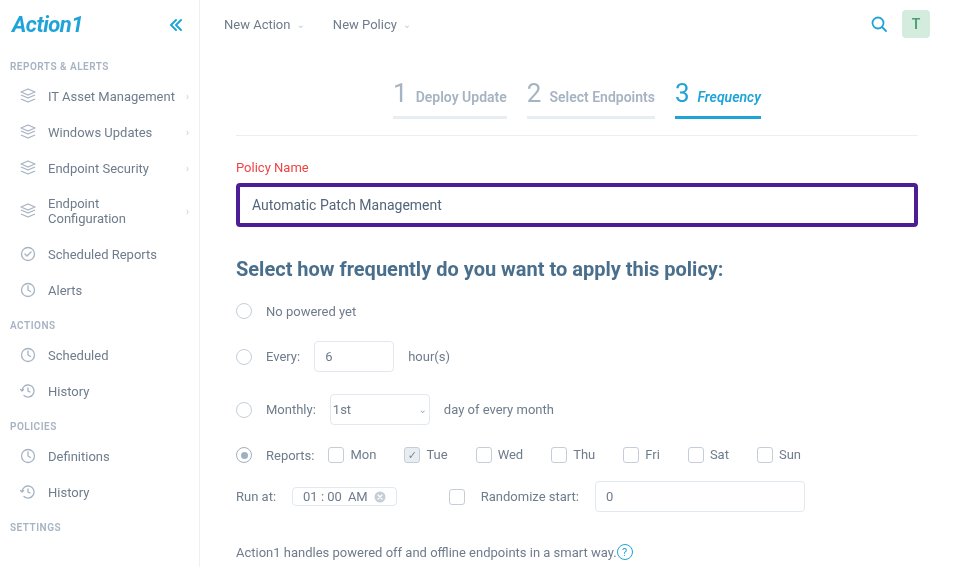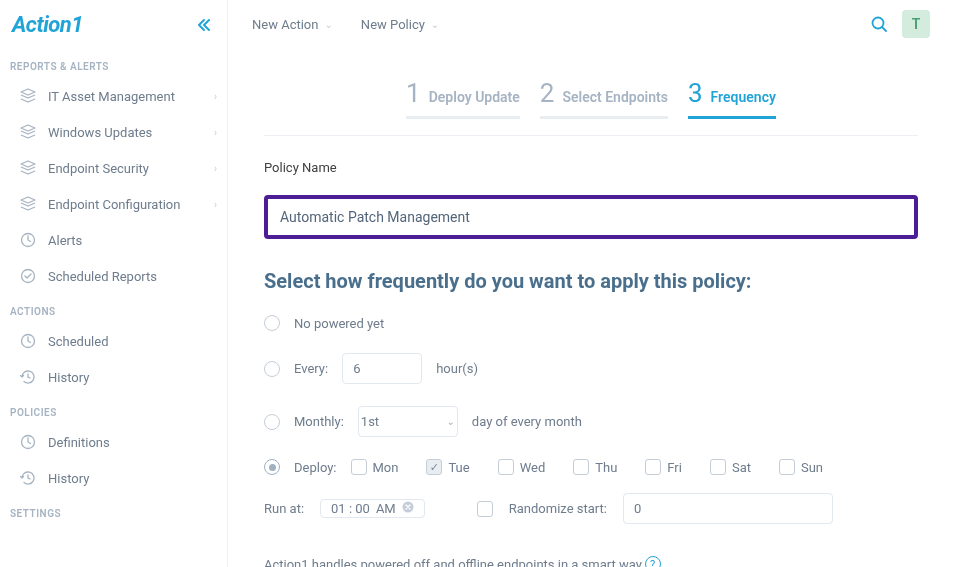--- a/index.html
+++ b/index.html
@@ -1,18 +1,18 @@
 <!DOCTYPE html>
 <html><head>
 <meta charset="utf-8">
 <style>
 * { box-sizing: border-box; margin: 0; padding: 0; font-family: -apple-system, BlinkMacSystemFont, "Segoe UI", Roboto, sans-serif; }
 body { background: #fff; width: 954px; height: 567px; overflow: hidden; display: flex; }
 
-.sidebar { width: 228px; background: #fff; padding: 0 0 0 0; border-right: 1px solid #f0f0f0; height: 100%; overflow-y: auto; }
+.sidebar { width: 200px; background: #fff; padding: 0 0 0 0; border-right: 1px solid #f0f0f0; height: 100%; overflow-y: auto; }
 .logo-row { display: flex; align-items: center; justify-content: space-between; padding: 12px 16px 12px 12px; }
 .logo { font-size: 22px; font-weight: 700; font-style: italic; color: #20a4d8; letter-spacing: -0.5px; }
 .collapse-btn { color: #20a4d8; font-size: 16px; cursor: pointer; }
 
 .nav-section-title { font-size: 10px; font-weight: 600; color: #a6b3c2; letter-spacing: 0.5px; padding: 12px 10px 6px; }
 .nav-item { display: flex; align-items: center; padding: 10px 20px; color: #6e7c8c; font-size: 13px; cursor: pointer; position: relative; }
 .nav-item .nav-icon { width: 16px; height: 16px; margin-right: 12px; display: inline-flex; align-items: center; justify-content: center; color: #a6b3c2; }
 .nav-item .chevron { position: absolute; right: 10px; color: #c5ced8; font-size: 10px; }
 
 .main { flex: 1; background: #f8fafc; height: 100%; display: flex; flex-direction: column; }
@@ -24,42 +24,42 @@
 .search-icon { color: #20a4d8; font-size: 16px; cursor: pointer; }
 .avatar { width: 28px; height: 28px; border-radius: 4px; background: #d4ecdd; color: #4a9d6f; display: flex; align-items: center; justify-content: center; font-weight: 600; font-size: 14px; }
 
 .content-card { background: #fff; margin: 0 0 0 0; padding: 30px 36px; flex: 1; overflow-y: auto; }
 .stepper { display: flex; justify-content: center; gap: 20px; border-bottom: none; }
 .step { display: flex; align-items: baseline; gap: 8px; padding-bottom: 8px; border-bottom: 3px solid #e8edf2; }
 .step.active { border-bottom-color: #20a4d8; }
 .step-num { font-size: 26px; font-weight: 400; color: #a6b3c2; }
 .step.active .step-num { color: #20a4d8; }
 .step-label { font-size: 14px; font-weight: 600; color: #a6b3c2; }
-.step.active .step-label { color: #20a4d8; }
+.step.active .step-label { color: #20a4d8; font-style: italic; }
 .hr { height: 1px; background: #ebeff3; margin: 16px 0 24px; }
 
-.field-label { font-size: 13px; color: #404040; margin-bottom: 20px; display: block; }
+.field-label { font-size: 13px; color: #ef4444; margin-bottom: 8px; display: block; }
 .text-input { width: 100%; border: 4px solid #4c1d95; border-radius: 4px; padding: 10px 12px; font-size: 14px; color: #54657a; }
 .section-title { font-size: 20px; font-weight: 700; color: #4a6f8c; margin: 30px 0 22px; }
 
 .radio-row { display: flex; align-items: center; gap: 14px; margin-bottom: 22px; font-size: 13px; color: #6e7c8c; }
 .radio { width: 16px; height: 16px; border: 1.5px solid #c5ced8; border-radius: 50%; display: inline-flex; align-items: center; justify-content: center; cursor: pointer; flex-shrink: 0; }
 .radio.selected { border-color: #9fb0c0; }
 .radio.selected::after { content: ""; width: 7px; height: 7px; background: #9fb0c0; border-radius: 50%; }
 .mini-input { width: 80px; border: 1px solid #e2e8ef; border-radius: 4px; padding: 7px 10px; font-size: 13px; color: #6e7c8c; }
 .select { width: 100px; border: 1px solid #e2e8ef; border-radius: 4px; padding: 7px 2px; font-size: 13px; color: #6e7c8c; background: #fff; position: relative; display: flex; align-items: center; justify-content: space-between; cursor: pointer; }
 .select .caret { font-size: 10px; color: #9fb0c0; }
 
 .checkbox { width: 16px; height: 16px; border: 1.5px solid #c5ced8; border-radius: 3px; display: inline-flex; align-items: center; justify-content: center; cursor: pointer; flex-shrink: 0; }
 .checkbox.checked { background: #e8edf2; border-color: #c5ced8; }
 .checkbox.checked::after { content: "✓"; font-size: 11px; color: #7a8899; }
 
-.day-group { display: inline-flex; align-items: center; gap: 6px; margin-right: 14px; }
+.day-group { display: inline-flex; align-items: flex-start; gap: 6px; margin-right: 14px; }
 .runat-row { display: flex; align-items: center; gap: 16px; font-size: 13px; color: #6e7c8c; margin-top: 18px; }
-.time-box { border: 1px solid #e2e8ef; border-radius: 4px; padding: 1px 10px; font-size: 13px; color: #6e7c8c; display: flex; align-items: flex-start; gap: 6px; }
+.time-box { border: 1px solid #e2e8ef; border-radius: 4px; padding: 1px 10px; font-size: 13px; color: #6e7c8c; display: flex; align-items: center; gap: 6px; }
 .time-clear { color: #b6c1cd; cursor: pointer; font-size: 12px; }
 .rand-input { width: 210px; border: 1px solid #e2e8ef; border-radius: 4px; padding: 7px 10px; font-size: 13px; color: #6e7c8c; }
 
 .note-row { display: flex; align-items: center; font-size: 13px; color: #6e7c8c; margin-top: 32px; }
 .help-icon { width: 16px; height: 16px; border: 1.5px solid #20a4d8; border-radius: 50%; color: #20a4d8; display: inline-flex; align-items: center; justify-content: center; font-size: 11px; cursor: pointer; }
 
 svg { display: block; }
 </style>
 </head>
 <body>
@@ -108,33 +108,33 @@
           <path d="M8 1l7 3-7 3-7-3 7-3zm-7 6l7 3 7-3M1 11l7 3 7-3" stroke="#a6b3c2" stroke-width="1.3" fill="none" stroke-linejoin="round"></path>
         </svg>
       </span>
     <span>Endpoint Configuration</span>
     <span class="chevron">›</span>
   </div>
   <div class="nav-item">
     <span class="nav-icon">
         <svg width="16" height="16" viewBox="0 0 16 16">
           <circle cx="8" cy="8" r="6.5" stroke="#a6b3c2" stroke-width="1.3" fill="none"></circle>
+          <path d="M5 8l2 2 4-4" stroke="#a6b3c2" stroke-width="1.3" fill="none" stroke-linecap="round" stroke-linejoin="round"></path>
+        </svg>
+      </span>
+    <span>Scheduled Reports</span>
+  </div>
+  <div class="nav-item">
+    <span class="nav-icon">
+        <svg width="16" height="16" viewBox="0 0 16 16">
+          <circle cx="8" cy="8" r="6.5" stroke="#a6b3c2" stroke-width="1.3" fill="none"></circle>
           <path d="M8 4v4l2.5 1.5" stroke="#a6b3c2" stroke-width="1.3" fill="none" stroke-linecap="round"></path>
         </svg>
       </span>
     <span>Alerts</span>
-  </div>
-  <div class="nav-item">
-    <span class="nav-icon">
-        <svg width="16" height="16" viewBox="0 0 16 16">
-          <circle cx="8" cy="8" r="6.5" stroke="#a6b3c2" stroke-width="1.3" fill="none"></circle>
-          <path d="M5 8l2 2 4-4" stroke="#a6b3c2" stroke-width="1.3" fill="none" stroke-linecap="round" stroke-linejoin="round"></path>
-        </svg>
-      </span>
-    <span>Scheduled Reports</span>
   </div>
 
   <div class="nav-section-title">ACTIONS</div>
   <div class="nav-item">
     <span class="nav-icon">
         <svg width="16" height="16" viewBox="0 0 16 16">
           <circle cx="8" cy="8" r="6.5" stroke="#a6b3c2" stroke-width="1.3" fill="none"></circle>
           <path d="M8 4v4l2.5 1.5" stroke="#a6b3c2" stroke-width="1.3" fill="none" stroke-linecap="round"></path>
         </svg>
       </span>
@@ -235,21 +235,21 @@
       <span>Monthly:</span>
       <div class="select">
         <span>1st</span>
         <span class="caret">⌄</span>
       </div>
       <span>day of every month</span>
     </div>
 
     <div class="radio-row" style="margin-bottom:8px;">
       <span class="radio selected"></span>
-      <span>Deploy:</span>
+      <span>Reports:</span>
       <span class="day-group">
           <span class="checkbox"></span>
           <span>Mon</span>
         </span>
       <span class="day-group">
           <span class="checkbox checked"></span>
           <span>Tue</span>
         </span>
       <span class="day-group">
           <span class="checkbox"></span>

